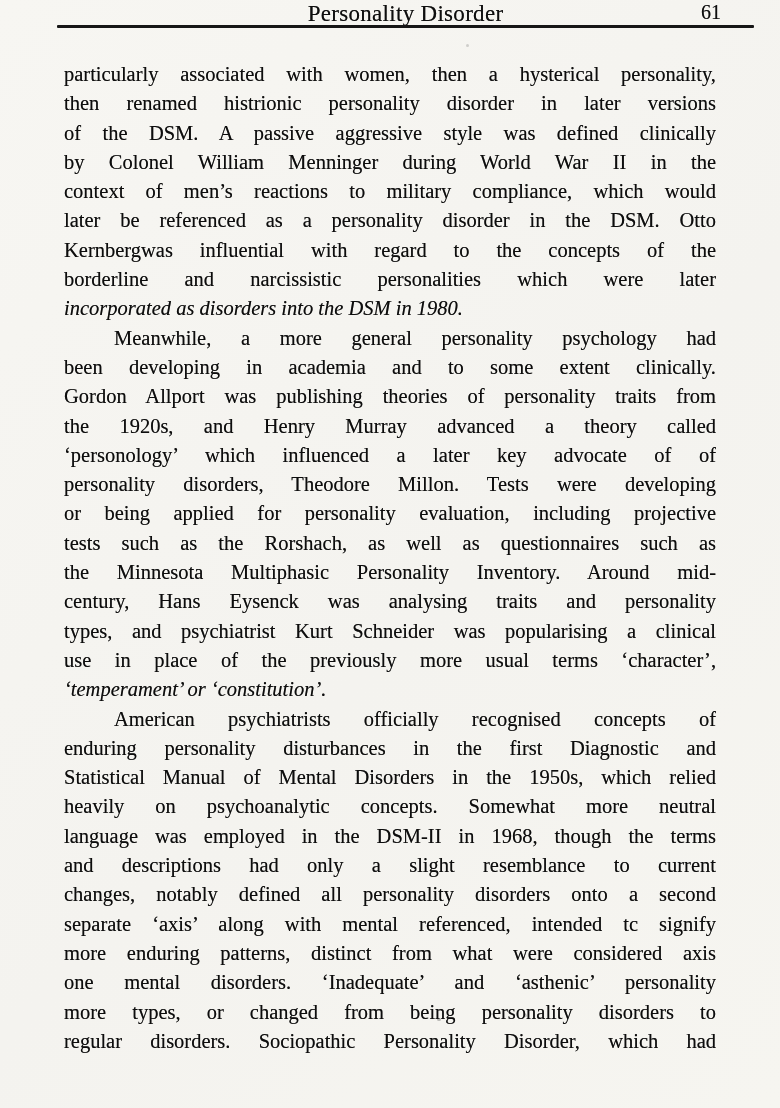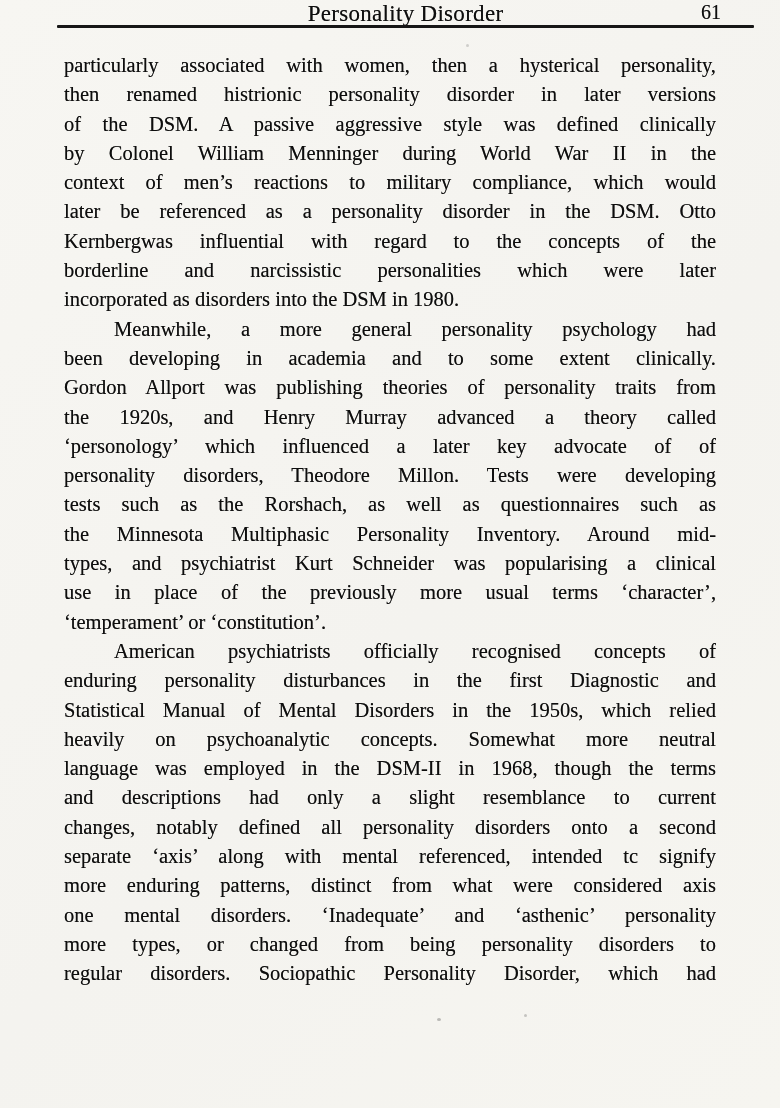--- a/index.html
+++ b/index.html
@@ -48,39 +48,40 @@
     left: 0;
     right: 0;
     top: 25px;
     height: 3px;
     background: #161616;
     border-radius: 1px;
   }
   
   .body-text {
     position: absolute;
-    top: 51px;
+    top: 60px;
     left: 64px;
     width: 652px;
     font-size: 20.5px;
     line-height: 29.3px;
     color: #0d0d0d;
     text-shadow: 0 0 0.5px rgba(0,0,0,0.5);
   }
   .paragraph { margin: 0; }
   .line {
     text-align: justify;
     text-align-last: justify;
     white-space: normal;
     overflow: hidden;
     height: 29.3px;
   }
   .line.indent { text-indent: 50px; }
   .line.last {
     text-align-last: left;
+    font-style: italic;
   }
   
   .speck {
     position: absolute;
     background: rgba(30,30,30,0.5);
     border-radius: 50%;
   }
   .speck.s1 { width: 3px; height: 3px; left: 466px; top: 44px; opacity: .35; }
   .speck.s2 { width: 4px; height: 3px; left: 437px; top: 1018px; opacity: .55; }
   .speck.s3 { width: 3px; height: 3px; left: 524px; top: 1014px; opacity: .45; }
@@ -107,22 +108,24 @@
         <div class="line">borderline and narcissistic personalities which were later</div>
         <div class="line last">incorporated as disorders into the DSM in 1980.</div>
       </div>
       <div class="paragraph">
         <div class="line indent">Meanwhile, a more general personality psychology had</div>
         <div class="line">been developing in academia and to some extent clinically.</div>
         <div class="line">Gordon Allport was publishing theories of personality traits from</div>
         <div class="line">the 1920s, and Henry Murray advanced a theory called</div>
         <div class="line">‘personology’ which influenced a later key advocate of of</div>
         <div class="line">personality disorders, Theodore Millon. Tests were developing</div>
+        <div class="line">or being applied for personality evaluation, including projective</div>
         <div class="line">tests such as the Rorshach, as well as questionnaires such as</div>
         <div class="line">the Minnesota Multiphasic Personality Inventory. Around mid-</div>
+        <div class="line">century, Hans Eysenck was analysing traits and personality</div>
         <div class="line">types, and psychiatrist Kurt Schneider was popularising a clinical</div>
         <div class="line">use in place of the previously more usual terms ‘character’,</div>
         <div class="line last">‘temperament’ or ‘constitution’.</div>
       </div>
       <div class="paragraph">
         <div class="line indent">American psychiatrists officially recognised concepts of</div>
         <div class="line">enduring personality disturbances in the first Diagnostic and</div>
         <div class="line">Statistical Manual of Mental Disorders in the 1950s, which relied</div>
         <div class="line">heavily on psychoanalytic concepts. Somewhat more neutral</div>
         <div class="line">language was employed in the DSM-II in 1968, though the terms</div>

